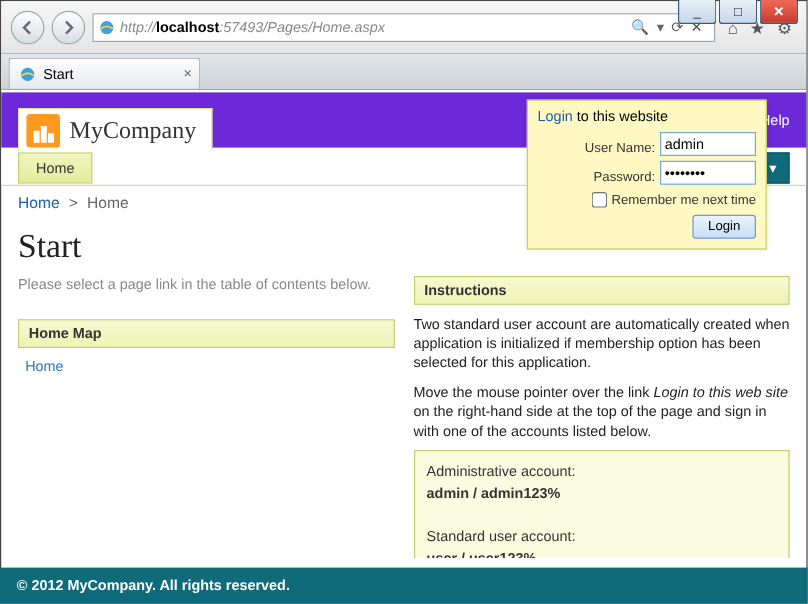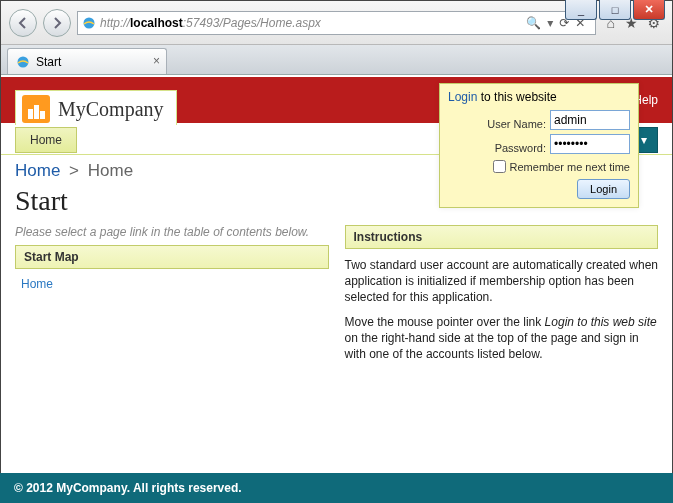--- a/index.html
+++ b/index.html
@@ -22,21 +22,21 @@
   .ie-right { display:flex; align-items:center; gap:10px; padding:0 4px; color:#555; }
   .ie-right span { cursor:pointer; font-size:14px; }
   
   
   .tab-strip { height:30px; background:linear-gradient(#e2e6ea,#ccd2d8); border-bottom:1px solid #9aa; display:flex; align-items:flex-end; padding-left:6px; }
   .tab { height:26px; padding:0 30px 0 8px; background:linear-gradient(#fefefe,#e6e9ec); border:1px solid #a8b0b8; border-bottom:none; border-radius:3px 3px 0 0; display:flex; align-items:center; position:relative; min-width:160px; }
   .tab .close-x { position:absolute; right:6px; top:5px; color:#666; cursor:pointer; font-size:12px; }
   .favicon { width:14px; height:14px; margin-right:6px; }
   
   
-  .app-header { height:48px; background:#b91c1c; display:flex; align-items:center; justify-content:flex-end; padding:0 14px; color:#fff; font-size:12px; border-top:2px solid #fff; position:relative; }
+  .app-header { height:48px; background:#6d28d9; display:flex; align-items:center; justify-content:flex-end; padding:0 14px; color:#fff; font-size:12px; border-top:2px solid #fff; position:relative; }
   .brand { position:absolute; left:14px; bottom:-2px; background:#fff; border:1px solid #d6e28a; border-bottom:none; padding:4px 12px 2px 6px; display:flex; align-items:center; gap:8px; }
   .brand-logo { width:28px; height:28px; background:#ff9a1f; border-radius:3px; display:flex; align-items:flex-end; justify-content:center; gap:1px; padding-bottom:4px; }
   .brand-logo i { width:5px; background:#fff; }
   .brand-logo i:nth-child(1){height:10px} .brand-logo i:nth-child(2){height:14px} .brand-logo i:nth-child(3){height:8px}
   .brand-name { font-size:20px; color:#333; font-family:Georgia, serif; }
   .hdr-link { color:#fff; cursor:pointer; }
   
   
   .nav-bar { height:30px; background:#fff; border-bottom:1px solid #d6e28a; display:flex; align-items:center; padding:0 14px; justify-content:space-between; margin-top:2px; }
   .nav-tab { background:linear-gradient(#f0f4c0,#e4ec9a); border:1px solid #c2cc6a; padding:5px 14px; font-size:12px; cursor:pointer; color:#333; }
@@ -48,26 +48,26 @@
   .login-pop .title a { color:#1f5ca8; text-decoration:none; cursor:pointer; }
   .login-pop .row { display:flex; align-items:flex-end; justify-content:flex-end; margin-bottom:4px; gap:4px; font-size:11px; }
   .login-pop .row label { color:#333; }
   .login-pop input[type=text], .login-pop input[type=password] { width:80px; border:1px solid #7aa6d6; padding:2px 3px; font-size:12px; }
   .login-pop .remember { display:flex; align-items:center; justify-content:flex-end; gap:4px; font-size:11px; margin:6px 0; color:#333; }
   .login-pop .btn-row { text-align:right; }
   .login-pop button { background:linear-gradient(#eaf4ff,#c6ddf4); border:1px solid #6a9acc; border-radius:3px; padding:3px 12px; font-size:11px; cursor:pointer; }
   
   
   .content { padding:6px 14px 12px 14px; height:310px; overflow:hidden; position:relative; }
-  .bc { font-size:17px; color:#666; margin-bottom:4px; }
+  .bc { font-size:13px; color:#666; margin-bottom:14px; }
   .bc a { color:#1f5ca8; text-decoration:none; cursor:pointer; }
   h1 { font-family:Georgia, serif; font-size:28px; font-weight:normal; color:#222; margin-bottom:8px; }
   .cols { display:flex; gap:16px; }
   .col { flex:1; }
-  .intro { color:#888; font-size:12px; margin-bottom:6px;font-style:italic; }
+  .intro { color:#888; font-size:12px; margin-bottom:22px; }
   .panel-hdr { background:linear-gradient(#f6f9d0,#eef3b4); border:1px solid #c2cc6a; padding:4px 8px; font-weight:bold; font-size:12px; color:#333; }
   .sitemap-item { padding:8px 6px; }
   .sitemap-item a { color:#2a78c2; text-decoration:none; cursor:pointer; font-size:12px; }
   .instr p { font-size:12px; color:#222; margin:8px 0; line-height:1.35; }
   .instr em { }
   .acct-box { border:1px solid #c2cc6a; background:#fbfbe0; padding:8px 10px; font-size:12px; color:#333; line-height:1.5; }
   .acct-box b { font-weight:bold; }
   
   
   .footer { position:absolute; bottom:0; left:0; right:0; height:30px; background:#0f6a7a; color:#fff; font-size:12px; display:flex; align-items:center; padding:0 14px; font-weight:bold; }
@@ -171,30 +171,36 @@
 <div class="content">
   <div class="bc">
     <a>Home</a>
     <span style="margin:0 4px">&gt;</span>
     <span>Home</span>
   </div>
   <h1>Start</h1>
   <div class="cols">
     <div class="col">
       <div class="intro">Please select a page link in the table of contents below.</div>
-      <div class="panel-hdr">Start Map</div>
+      <div class="panel-hdr">Home Map</div>
       <div class="sitemap-item">
         <a>Home</a>
       </div>
     </div>
     <div class="col instr">
       <div class="panel-hdr">Instructions</div>
       <p>Two standard user account are automatically created when application is initialized if membership option has been selected for this application.</p>
       <p>
         <span>Move the mouse pointer over the link </span><em>Login to this web site</em><span> on the right-hand side at the top of the page and sign in with one of the accounts listed below.</span>
       </p>
+      <div class="acct-box">
+        <span>Administrative account:</span><br>
+        <b>admin / admin123%</b><br><br>
+        <span>Standard user account:</span><br>
+        <b>user / user123%</b>
+      </div>
     </div>
   </div>
 </div>
 
 <div class="footer">
   <span>© 2012 MyCompany. All rights reserved.</span>
 </div>
 
 </body></html>

